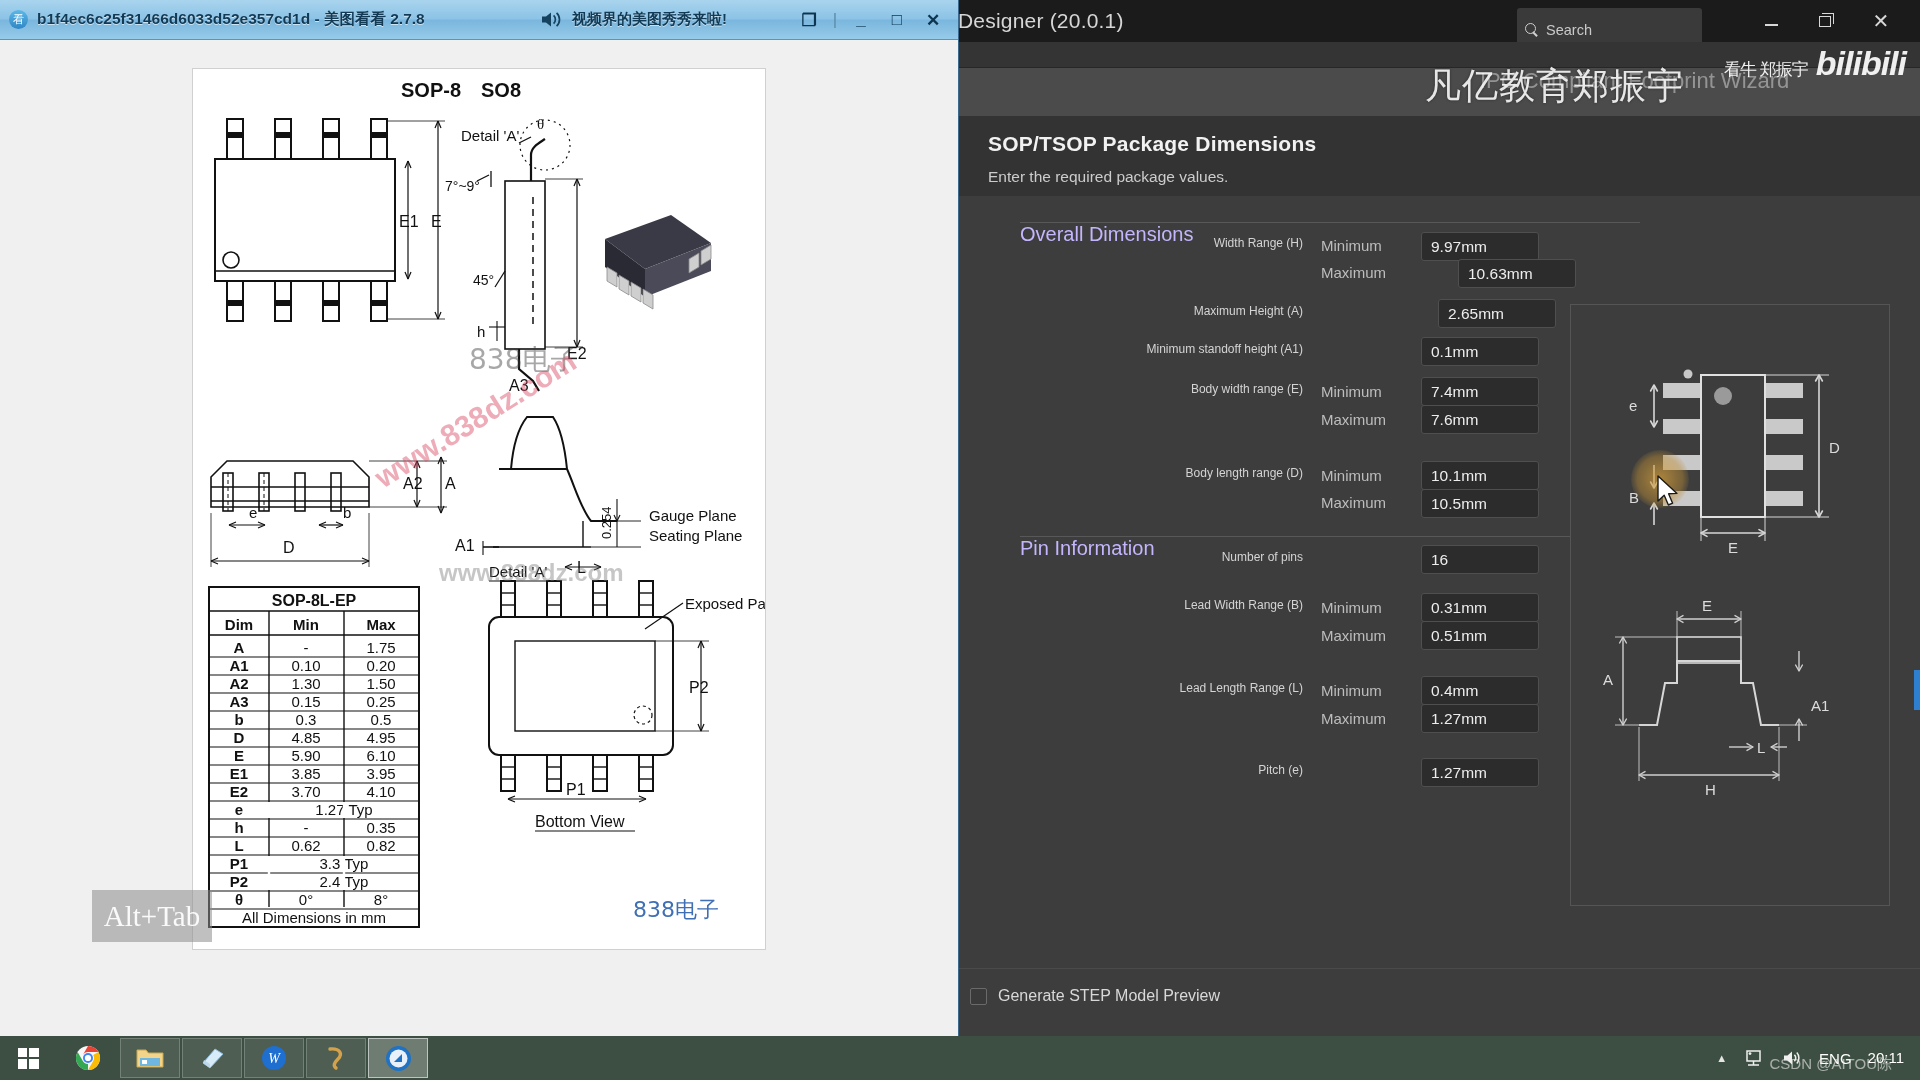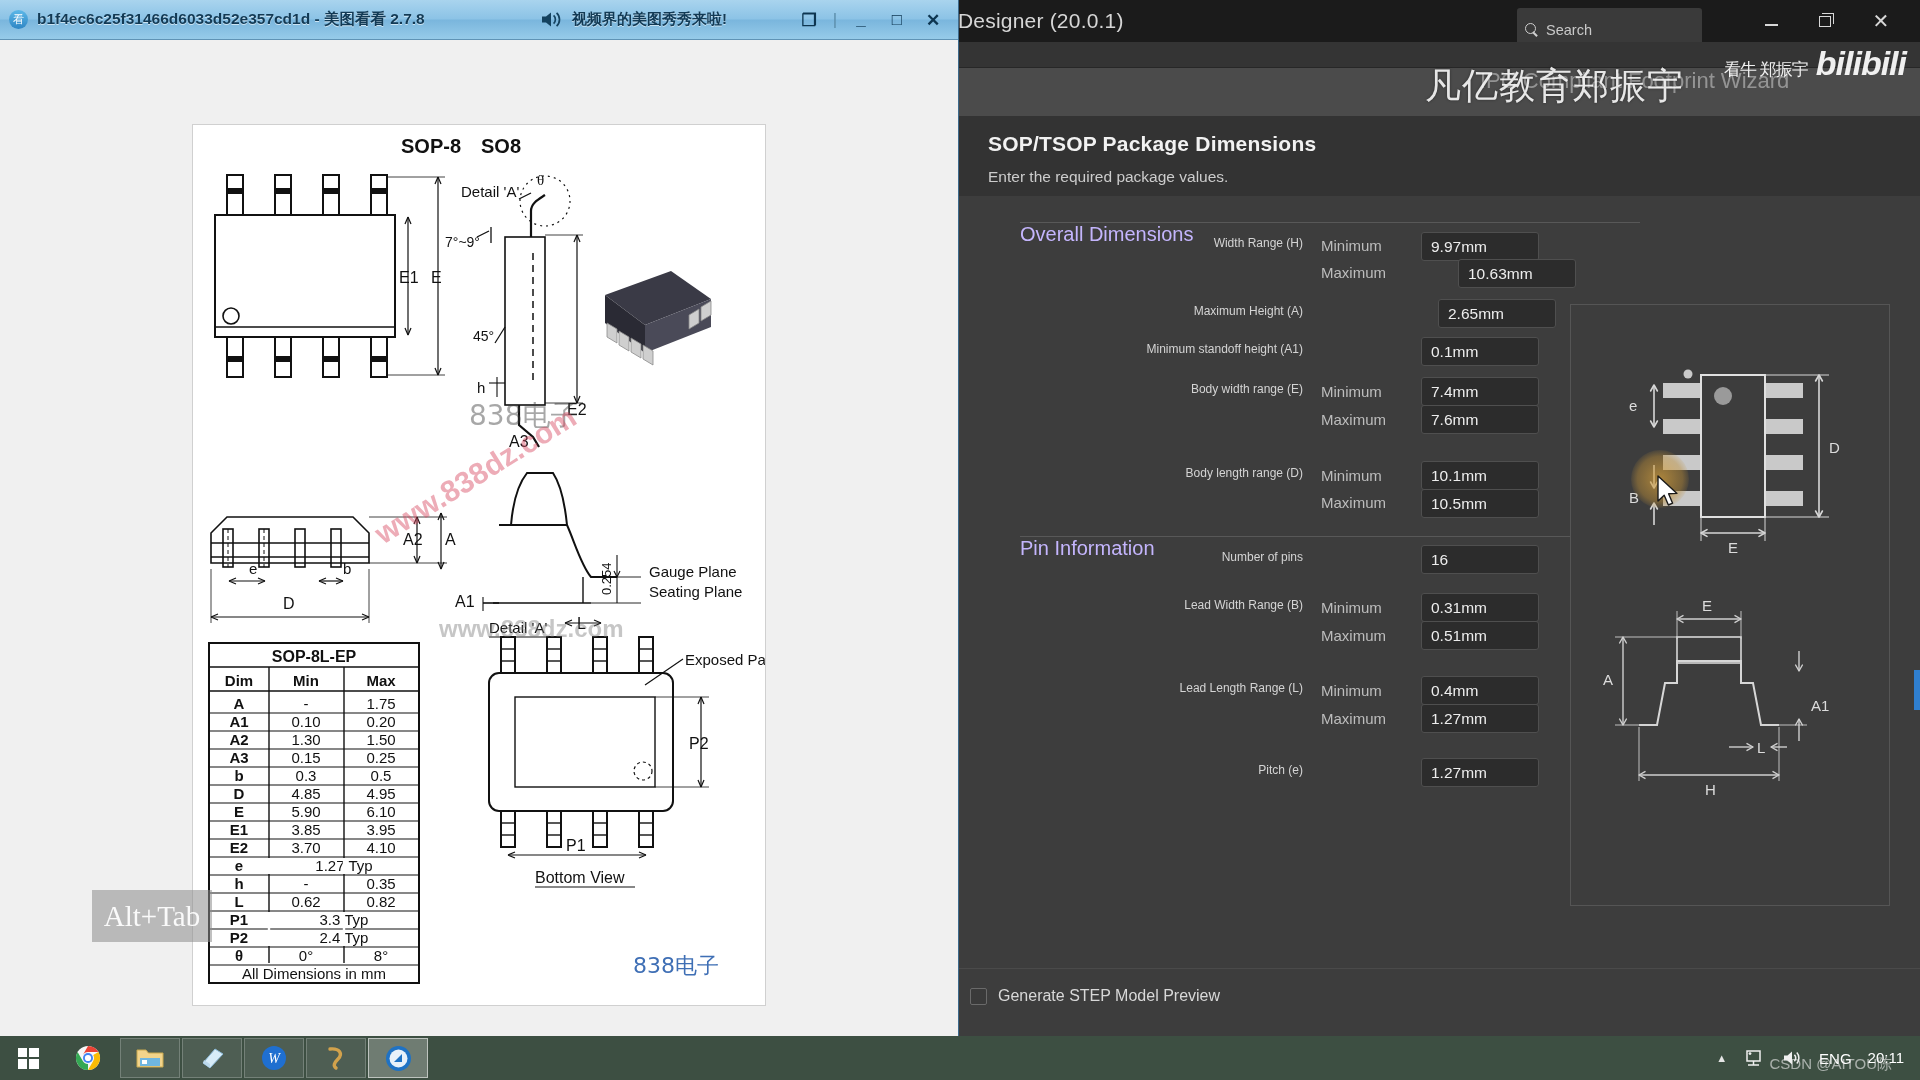--- a/index.html
+++ b/index.html
@@ -161,21 +161,21 @@
   .viewer-ad .ad-text { font-size: 15px; color: #123a55; font-weight: bold; text-shadow: 0 1px 0 rgba(255,255,255,.55); }
   .viewer-btns { position: absolute; right: 10px; top: 0; height: 40px; display: flex; align-items: center; gap: 6px; }
   .vbtn {
     width: 30px; height: 26px; display: flex; align-items: center; justify-content: center;
     color: #0d3550; font-size: 17px; font-weight: bold;
   }
   .vbtn.sep { width: 10px; color: #5b8daa; font-weight: normal; }
   .viewer-canvas {
     position: absolute; left: 0; top: 40px; right: 0; bottom: 0;
     background: #f0f0f0; display: flex; align-items: flex-start; justify-content: center;
-    padding-top: 84px;
+    padding-top: 28px;
   }
   .sheet {
     width: 574px; height: 882px; background: #ffffff;
     border: 1px solid #d0d0d0; position: relative; overflow: hidden;
   }
   .sheet svg { position: absolute; left: 0; top: 0; }
 
   .alt-tab-badge {
     position: absolute; left: 92px; top: 890px;
     width: 120px; height: 52px; background: rgba(140,140,140,.55);

